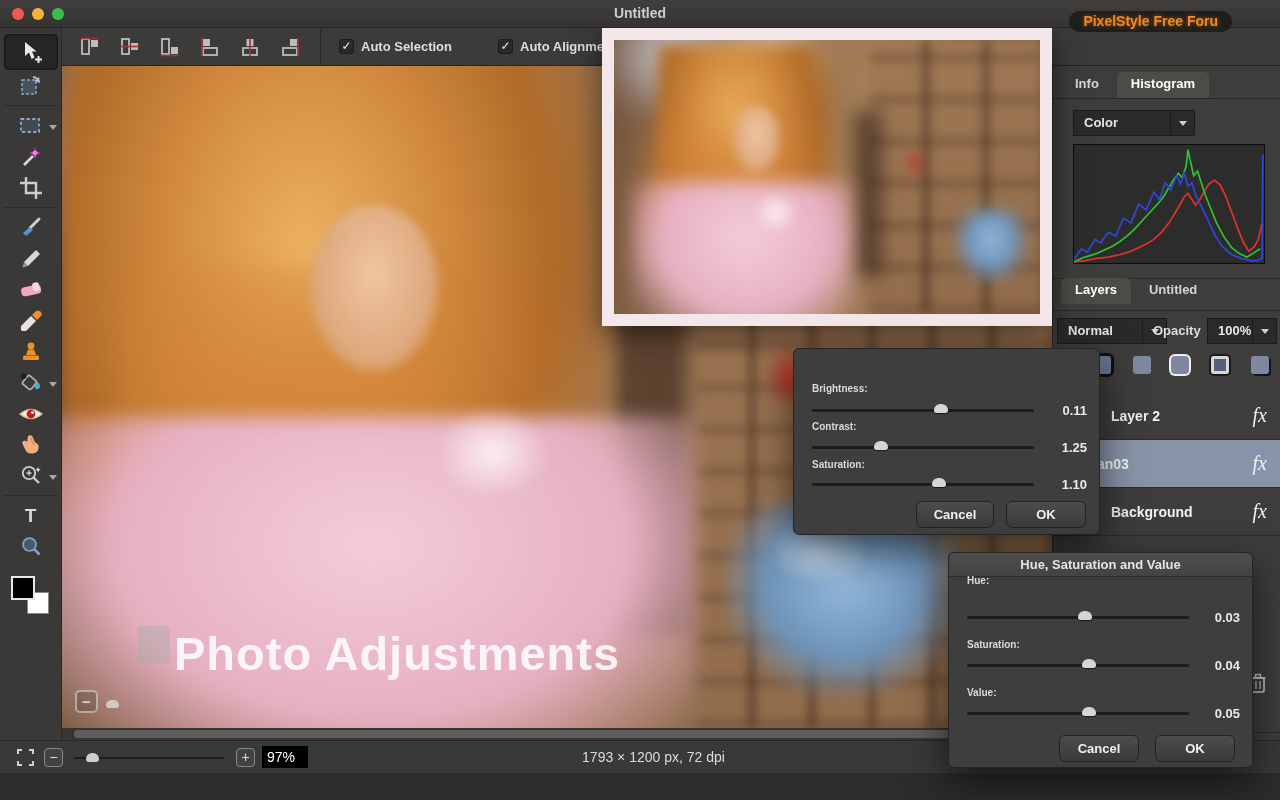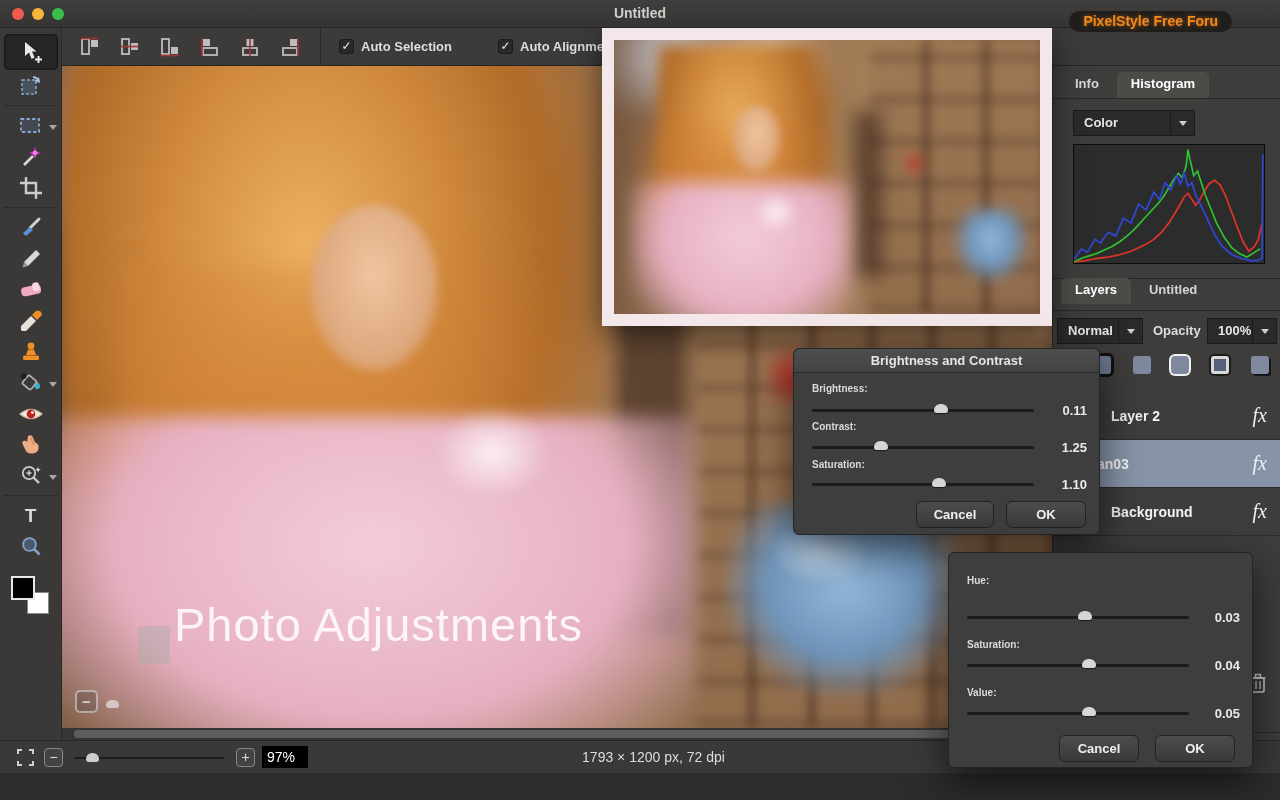--- a/index.html
+++ b/index.html
@@ -78,21 +78,21 @@
   .p-shirt { left:-4%; bottom:-8%; width:68%; height:55%;
     background:radial-gradient(ellipse at 52% 35%, #f4ccd8 0%, #e6b0c2 52%, rgba(224,160,184,0) 84%); filter:blur(9px); }
   .p-collar { left:38%; top:52%; width:11%; height:13%;
     background:radial-gradient(ellipse, rgba(252,242,246,.95), transparent 75%); filter:blur(5px); }
   .p-car { left:67%; top:66%; width:24%; height:29%;
     background:radial-gradient(ellipse at 50% 42%, #93b8da 0%, #6e94ba 46%, rgba(60,82,110,0) 76%); filter:blur(7px); }
   .p-carwin { left:72%; top:69%; width:9%; height:9%;
     background:radial-gradient(ellipse, #c4daee, transparent 80%); filter:blur(3px); }
   .watermark-box { position:absolute; left:76px; top:560px; width:32px; height:38px;
     background:rgba(170,170,170,.45); border-radius:3px; }
-  .watermark { position:absolute; left:112px; top:531px; font-size:47px; font-weight:normal;
+  .watermark { position:absolute; left:112px; top:560px; font-size:47px; font-weight:bold;
     color:rgba(255,255,255,.85); letter-spacing:1px; white-space:nowrap; }
   .hud-minus { position:absolute; left:13px; top:624px; width:23px; height:23px; border-radius:5px;
     border:2px solid rgba(230,230,230,.55); background:rgba(60,60,60,.25); color:rgba(240,240,240,.8);
     font-size:15px; line-height:19px; text-align:center; font-weight:bold; }
   .hud-thumb { position:absolute; left:44px; top:634px; width:13px; height:8px;
     background:rgba(225,225,225,.75); border-radius:6px 6px 3px 3px; }
 
   
   .hscroll { position:absolute; left:62px; top:728px; width:990px; height:12px; background:#383634; z-index:6; }
   .hscroll-thumb { position:absolute; left:12px; top:2px; width:884px; height:8px; background:#605e5c; border-radius:4px; }
@@ -121,21 +121,21 @@
   .select .arrow-seg { position:absolute; right:0; top:0; width:24px; height:24px; border-left:1px solid #1d1b19;
     display:flex; align-items:center; justify-content:center; }
   .tri-down { width:0; height:0; border-left:4px solid transparent; border-right:4px solid transparent;
     border-top:5px solid #cfcfcf; }
   .color-select { left:20px; top:44px; width:122px; }
   .histo-box { position:absolute; left:20px; top:78px; width:192px; height:120px; background:#2c2c2c;
     border:1px solid #0d0d0d; }
   .histo-box svg { width:100%; height:100%; display:block; }
   .mid-line { position:absolute; left:0; top:212px; width:228px; height:1px; background:#2a2826; }
   .tabs-mid { top:212px; } .tabs-mid-line { position:absolute; left:0; top:244px; width:228px; height:1px; background:#2a2826; }
-  .blend-select { left:4px; top:252px; width:86px; }
+  .blend-select { left:4px; top:252px; width:110px; }
   .opacity-label { position:absolute; left:100px; top:257px; font-size:13px; font-weight:bold; color:#dcdcdc; }
   .opacity-select { left:154px; top:252px; width:70px; }
   .sqrow { position:absolute; left:0; top:288px; width:228px; height:24px; }
   .sq { position:absolute; top:2px; width:18px; height:18px; background:#7e89a0; border-radius:3px; }
   .sq-0 { left:40px; box-shadow:0 0 0 3px #101010; background:#6b7890; }
   .sq-1 { left:80px; }
   .sq-2 { left:118px; box-shadow:0 0 0 2px #f0f0f0; border-radius:4px; }
   .sq-3 { left:158px; box-shadow:inset 0 0 0 3px #d8d8d8, 0 0 0 2px #1a1a1a; background:#55607a; }
   .sq-4 { left:198px; box-shadow:2px 2px 0 #14141c; }
   .layer-rows { position:absolute; left:0; top:326px; width:228px; }
@@ -487,41 +487,41 @@
       <div class="p-hair"></div>
         <div class="p-hair2"></div>
       <div class="p-face"></div>
       <div class="p-shirt"></div>
         <div class="p-collar"></div>
       <div class="p-car"></div>
     </div>
   </div>
 
   <div class="dialog dlg-bc">
-    <div class="dlg-title">Brightness and Contrast</div>
     <div class="slabel" style="top:34px">Brightness:</div>
     <div class="strack" style="top:60px">
       <div class="sthumb" style="left: 55%;"></div>
     </div>
     <div class="svalue" style="top:54px">0.11</div>
     <div class="slabel" style="top:72px">Contrast:</div>
     <div class="strack" style="top:97px">
       <div class="sthumb" style="left: 28%;"></div>
     </div>
     <div class="svalue" style="top:91px">1.25</div>
     <div class="slabel" style="top:110px">Saturation:</div>
     <div class="strack" style="top:134px">
       <div class="sthumb" style="left: 54%;"></div>
     </div>
     <div class="svalue" style="top:128px">1.10</div>
     <div class="dlg-btn" style="left:122px; top:152px; width:78px">Cancel</div>
     <div class="dlg-btn" style="left:212px; top:152px; width:80px">OK</div>
   </div>
 
   <div class="dialog dlg-hsv">
+    <div class="dlg-title">Hue, Saturation and Value</div>
     <div class="slabel" style="top:22px">Hue:</div>
     <div class="strack" style="top:63px">
       <div class="sthumb" style="left: 50%;"></div>
     </div>
     <div class="svalue" style="top:57px">0.03</div>
     <div class="slabel" style="top:86px">Saturation:</div>
     <div class="strack" style="top:111px">
       <div class="sthumb" style="left: 52%;"></div>
     </div>
     <div class="svalue" style="top:105px">0.04</div>

